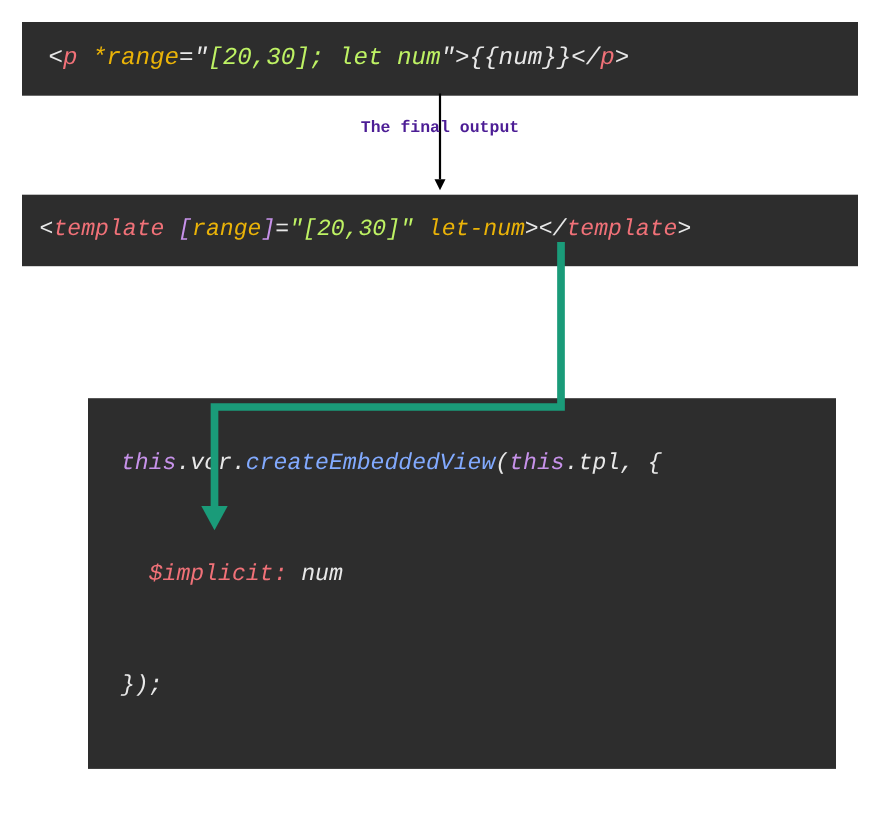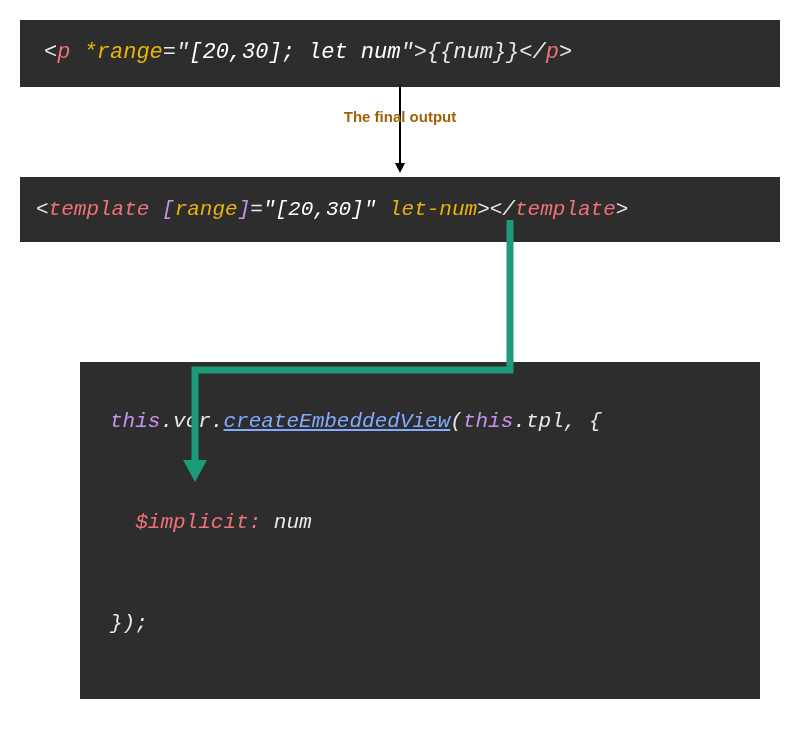--- a/index.html
+++ b/index.html
@@ -37,34 +37,34 @@
       padding: 35px 30px 50px 30px;
       margin-top: 120px;
       margin-left: 60px;
       margin-right: 20px;
       font-size: 21px;
       line-height: 2.4;
     }
     .white { color: #e8e8e8; }
     .pink { color: #f07178; }
     .orange { color: #eab308; }
-    .green { color: #ffffff; }
+    .green { color: #bef264; }
     .purple { color: #c792ea; }
-    .blue { color: #82aaff; text-decoration: underline; }
+    .blue { color: #82aaff; }
     
     .arrow-label {
       position: absolute;
       top: 108px;
       left: 50%;
       transform: translateX(-50%);
-      font-family: Liberation Sans, sans-serif;
+      font-family: Liberation Mono, monospace;
       font-weight: bold;
       font-size: 15px;
       font-style: normal;
-      color: #a16207;
+      color: #4c1d95;
     }
     
     .arrow1 {
       position: absolute;
       top: 85px;
       left: 50%;
       transform: translateX(-50%);
       width: 2px;
       height: 88px;
     }

